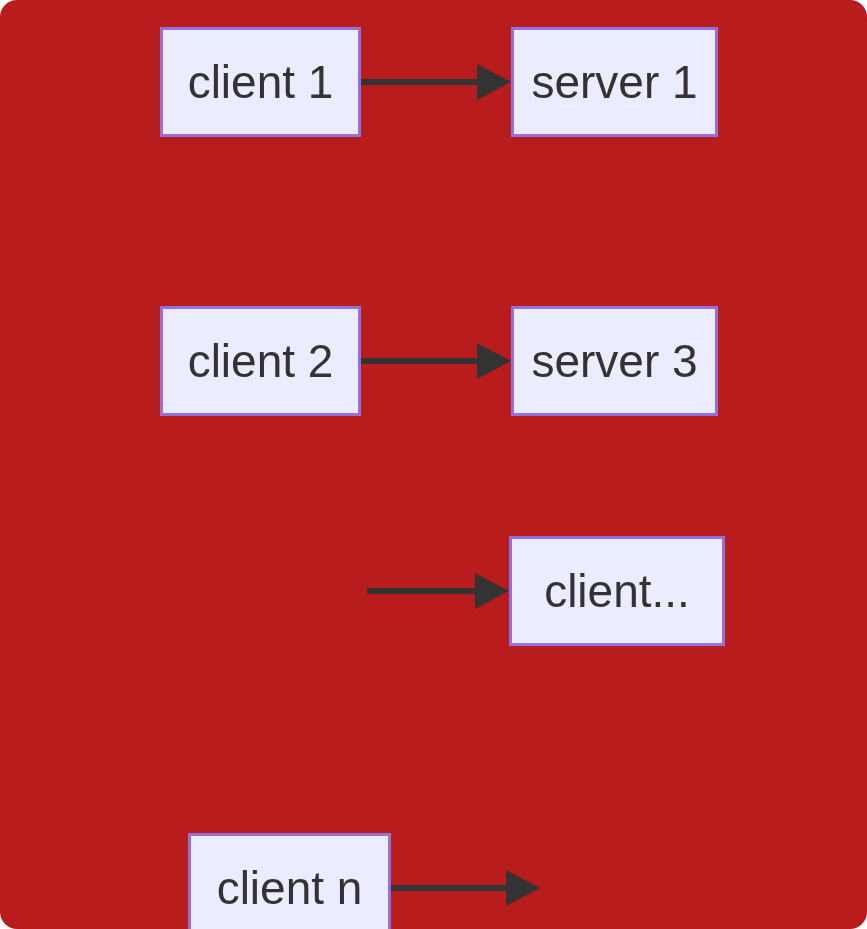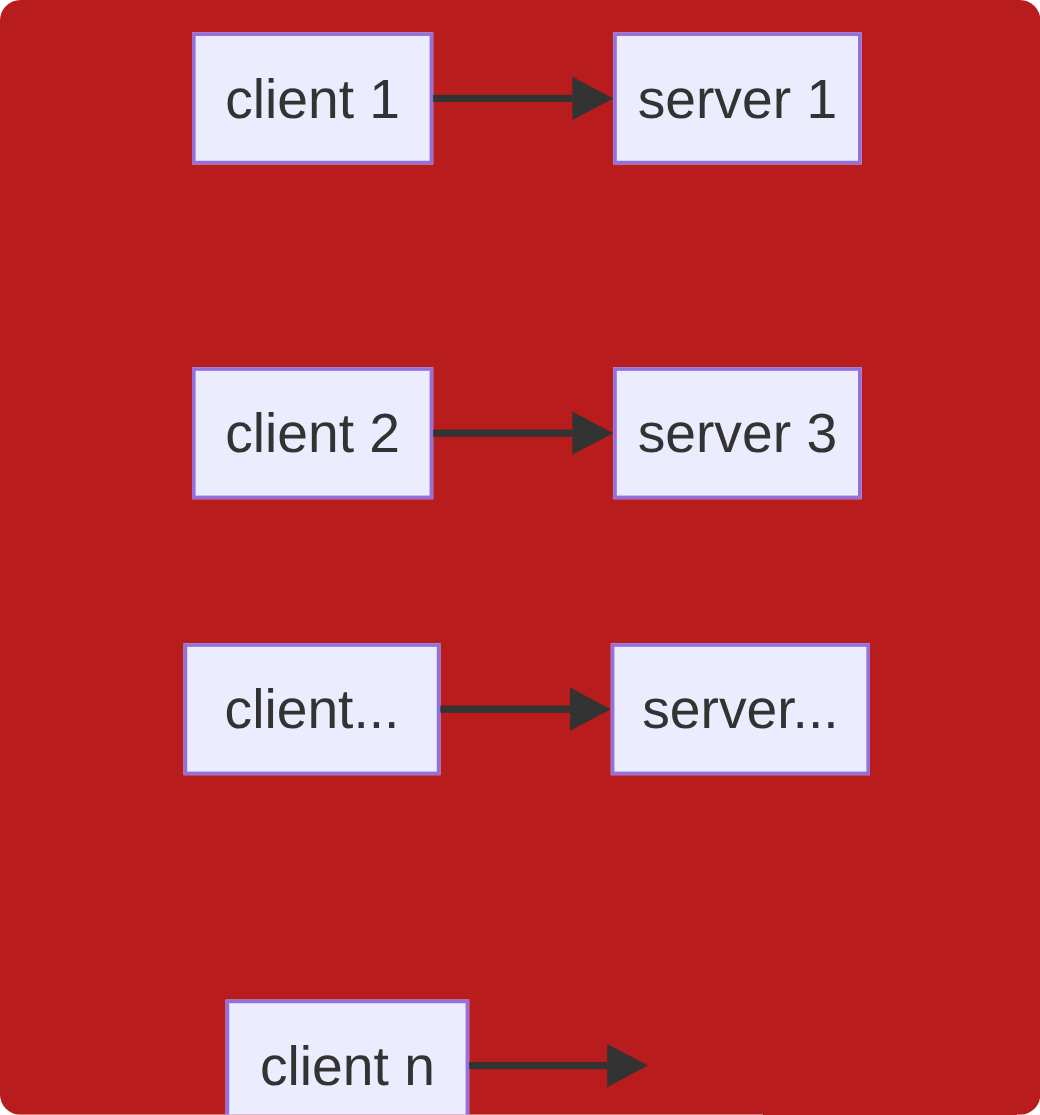--- a/index.html
+++ b/index.html
@@ -84,29 +84,26 @@
     <span>client 2</span>
   </div>
   <div class="edge r1 edge-std">
     <div class="shaft"></div>
     <div class="head"></div>
   </div>
   <div class="node r1 server-std">
     <span>server 3</span>
   </div>
 
-  <div class="node r2 client-wide">
-    <span>client...</span>
-  </div>
   <div class="edge r2 edge-wide">
     <div class="shaft"></div>
     <div class="head"></div>
   </div>
   <div class="node r2 server-wide">
-    <span>server...</span>
+    <span>client...</span>
   </div>
 
   <div class="node r3 client-r3">
     <span>client n</span>
   </div>
   <div class="edge r3 edge-r3">
     <div class="shaft"></div>
     <div class="head"></div>
   </div>
 

